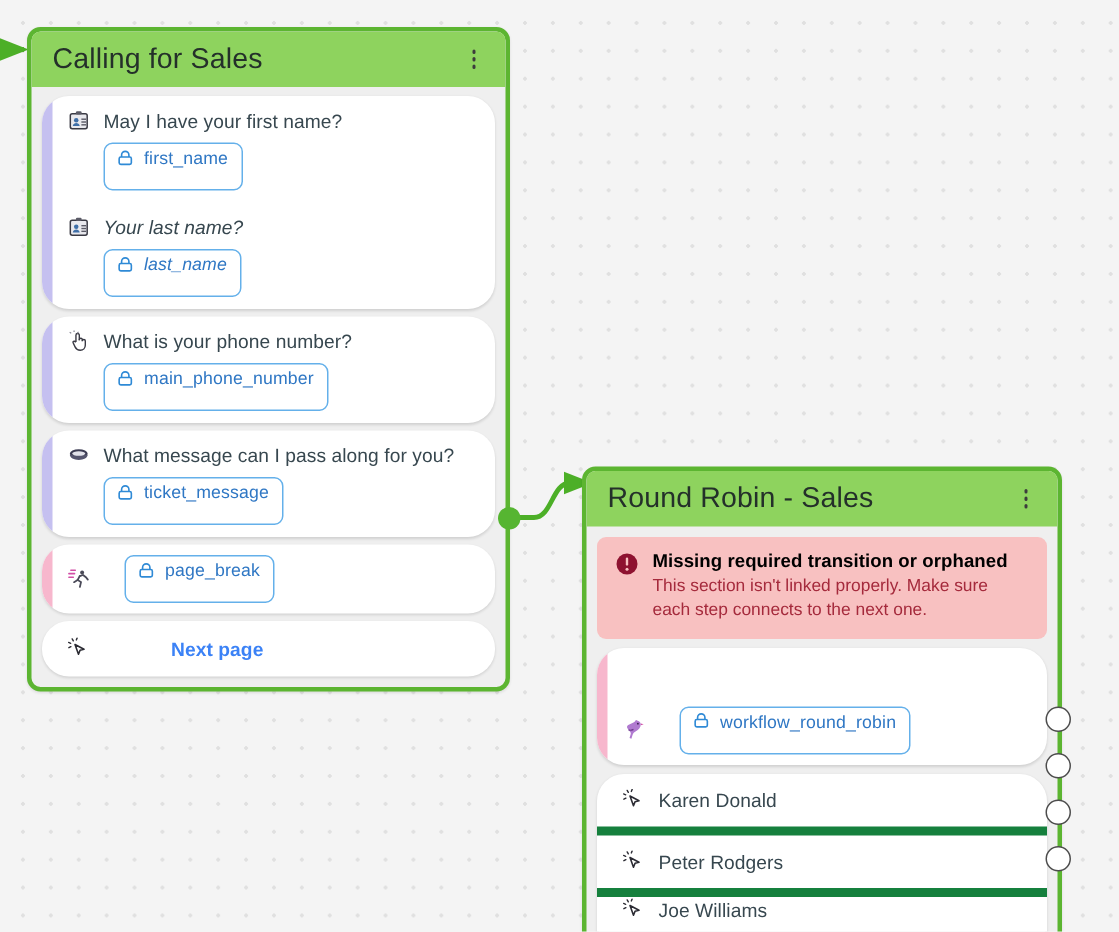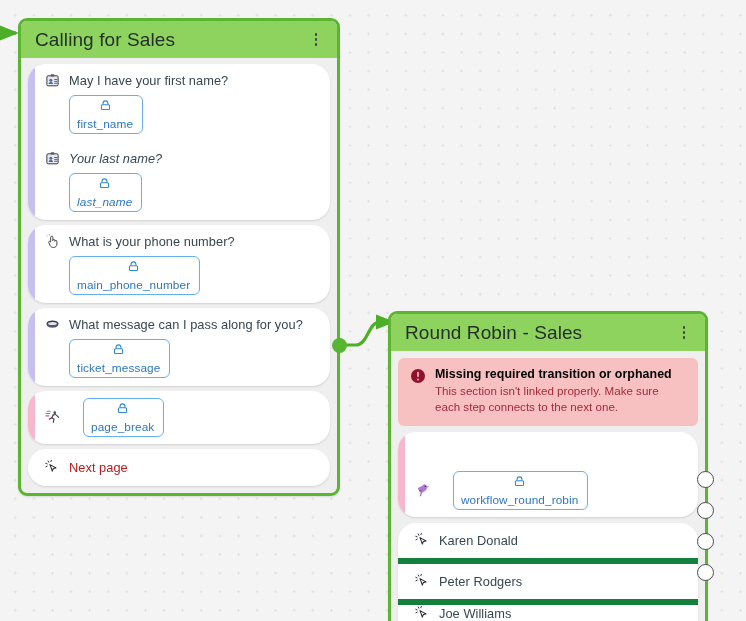--- a/index.html
+++ b/index.html
@@ -119,23 +119,22 @@
 
   
   .chip-row { padding-left: 25px; margin-top: 6px; }
   .chip {
     display: inline-flex;
     align-items: center;
     gap: 6px;
     border: 1px solid #64b0ea;
     background: #fff;
     border-radius: 6px;
-    padding: 2px 9px 2px 7px;
+    padding: 2px 9px 14px 7px;
     cursor: pointer;
-    flex-direction: column;
   }
   .chip-label {
     font-size: 11.8px;
     color: #2f77c4;
     letter-spacing: .1px;
     white-space: nowrap;
   }
   .chip-ico { flex: 0 0 13px; height: 13px; display:block; }
 
   
@@ -352,21 +351,21 @@
 
       <div class="group accent-none">
         <div class="step" style="padding:10px 10px 10px 16px;">
           <div class="step-line">
             <span class="step-icon">
               <svg width="15" height="15" viewBox="0 0 24 24">
                 <path d="M8 7.4l9.6 5.2-4.2 1-1.7 4.2z" fill="#fff" stroke="#2b2b33" stroke-width="1.7" stroke-linejoin="round"></path>
                 <path d="M6.2 3.6L5 1.5M3.4 6.2L1.2 5.3M3.6 9.8L1.5 10.9M9.4 2.6l.9-2.2" stroke="#2b2b33" stroke-width="1.5" stroke-linecap="round"></path>
               </svg>
             </span>
-            <span class="step-text" style="font-weight:normal;color:#b91c1c;">Next page</span>
+            <span class="step-text" style="font-weight:bold;color:#3b82f6;margin-left:45px;">Next page</span>
           </div>
         </div>
       </div>
 
     </div>
 
   </div>
   <div class="port-green" style="left:332px; top:338px;"></div>
 
   <div class="node" id="node-round-robin-sales" style="left:388px; top:311px; width:320px;">

